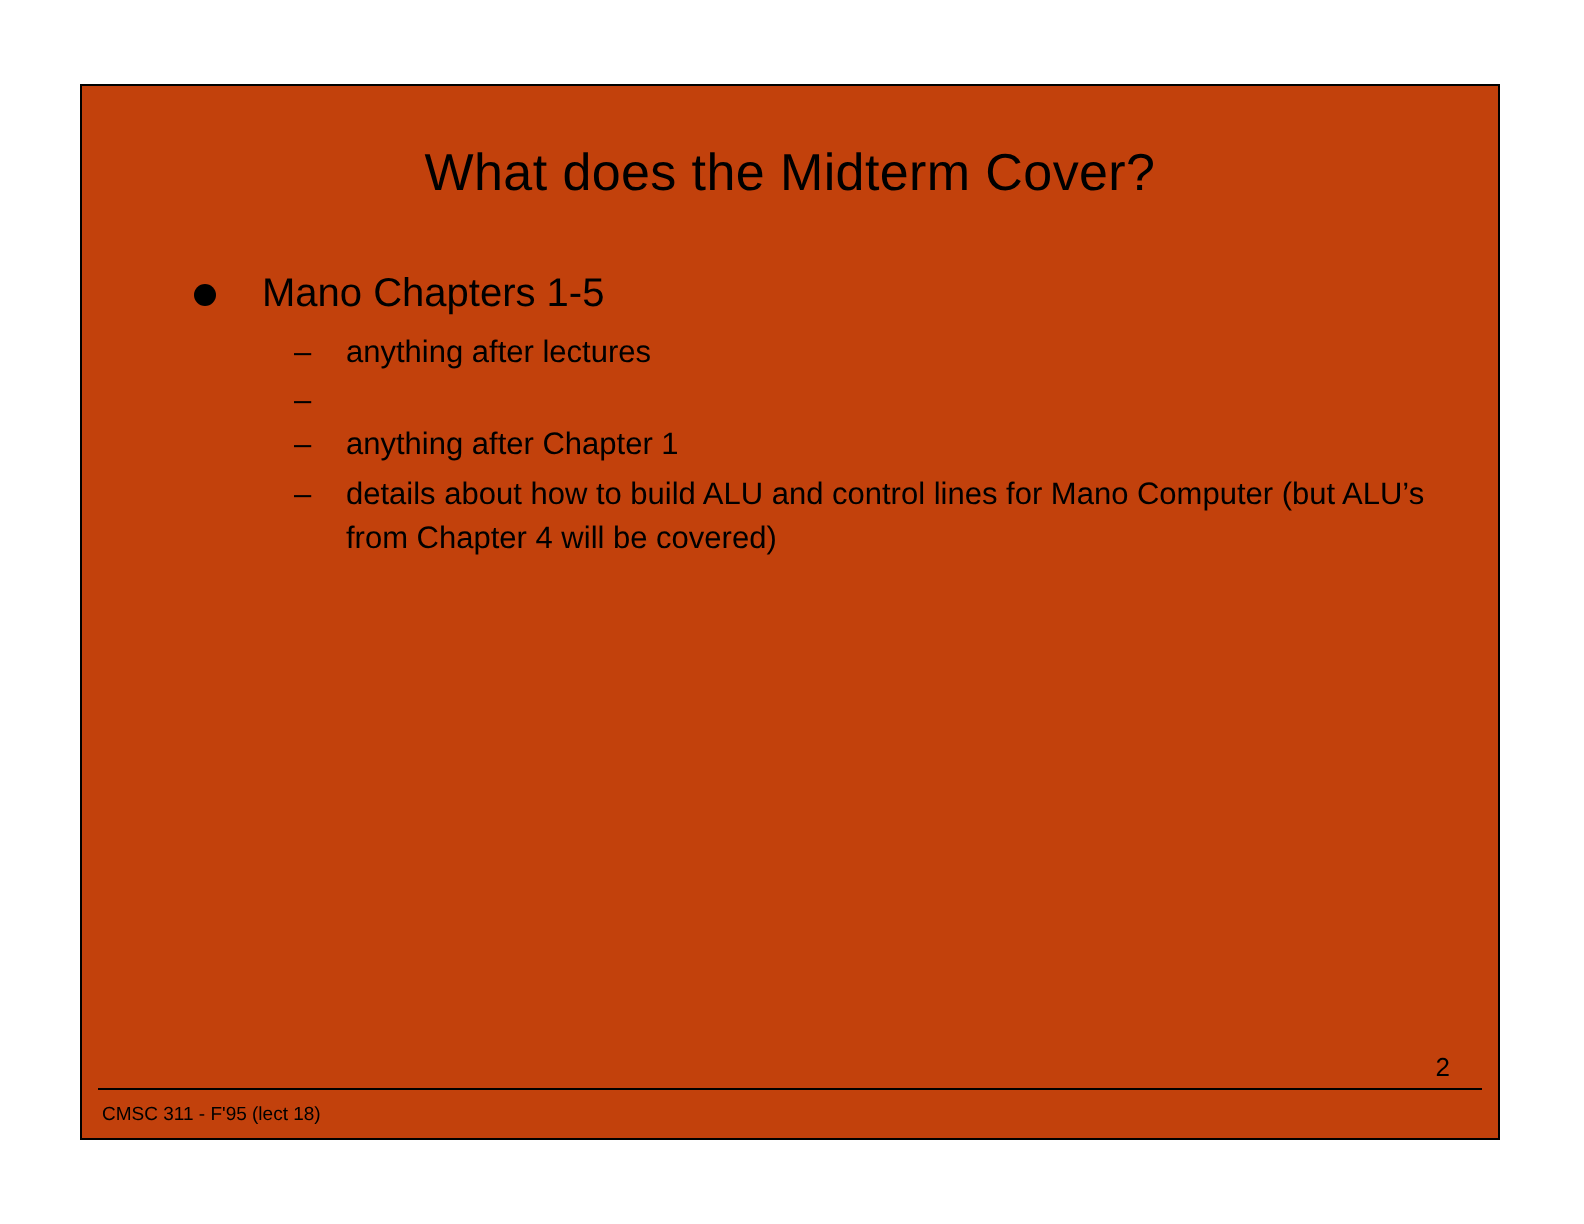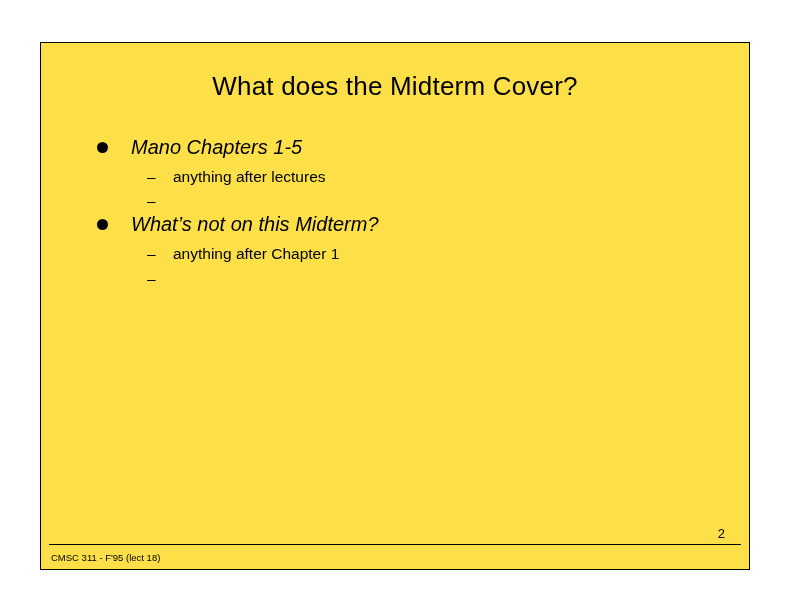--- a/index.html
+++ b/index.html
@@ -15,21 +15,21 @@
     overflow: hidden;
   }
   .slide {
     position: absolute;
     left: 40px;
     top: 42px;
     width: 710px;
     height: 528px;
     border: 1px solid #000000;
     box-sizing: border-box;
-    background: #fde047;
+    background: #c2410c;
   }
   .slide-title {
     position: absolute;
     left: 0;
     top: 28px;
     width: 100%;
     text-align: center;
     font-size: 26px;
     letter-spacing: 0.2px;
   }
@@ -38,21 +38,20 @@
     left: 48px;
     top: 92px;
     right: 30px;
   }
   .bullet-l1 {
     position: relative;
     padding-left: 42px;
     font-size: 20px;
     margin-bottom: 6px;
     line-height: 1.25;
-    font-style: italic;
   }
   .bullet-l1 .dot {
     position: absolute;
     left: 8px;
     top: 7px;
     width: 11px;
     height: 11px;
     border-radius: 50%;
     background: #000000;
     display: block;
@@ -113,32 +112,29 @@
       <span class="dash">–</span>
       <span>anything after lectures</span>
     </div>
 
     <div class="bullet-l2">
       <span class="dash">–</span>
     </div>
 
     <div class="group-gap"></div>
 
-    <div class="bullet-l1">
-      <span class="dot"></span>
-      <span>What’s not on this Midterm?</span>
-    </div>
 
     <div class="bullet-l2">
       <span class="dash">–</span>
       <span>anything after Chapter 1</span>
     </div>
 
     <div class="bullet-l2">
       <span class="dash">–</span>
+      <span>details about how to build ALU and control lines for Mano Computer (but ALU’s from Chapter 4 will be covered)</span>
     </div>
 
   </div>
 
   <div class="footer-right">2</div>
   <div class="footer-line"></div>
   <div class="footer-left">CMSC 311 - F'95 (lect 18)</div>
 
 </div>
 

